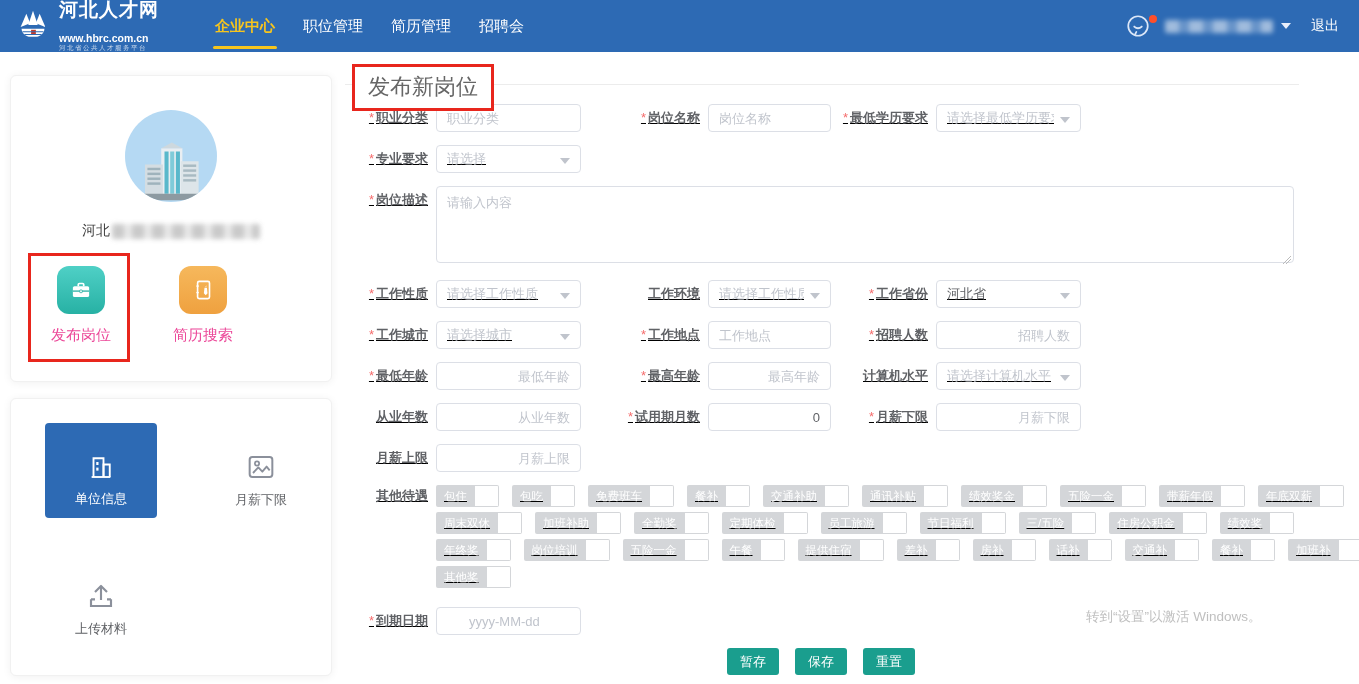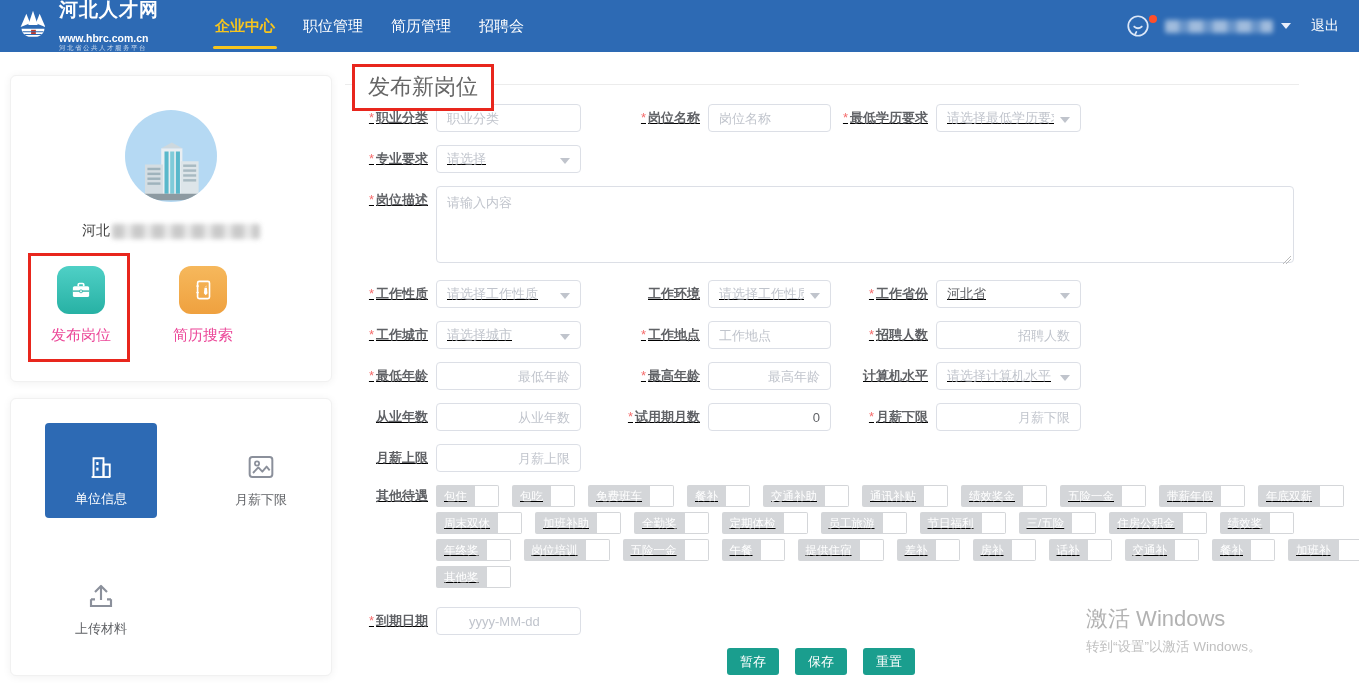--- a/index.html
+++ b/index.html
@@ -485,15 +485,14 @@
   </div>
 
   <div class="btn-row">
     <button class="btn">暂存</button>
     <button class="btn">保存</button>
     <button class="btn">重置</button>
   </div>
 </div>
 
 <div class="watermark">
-  <div class="wm1">激活 Windows</div>
   <div class="wm2">转到“设置”以激活 Windows。</div>
 </div>
 
 </body></html>

